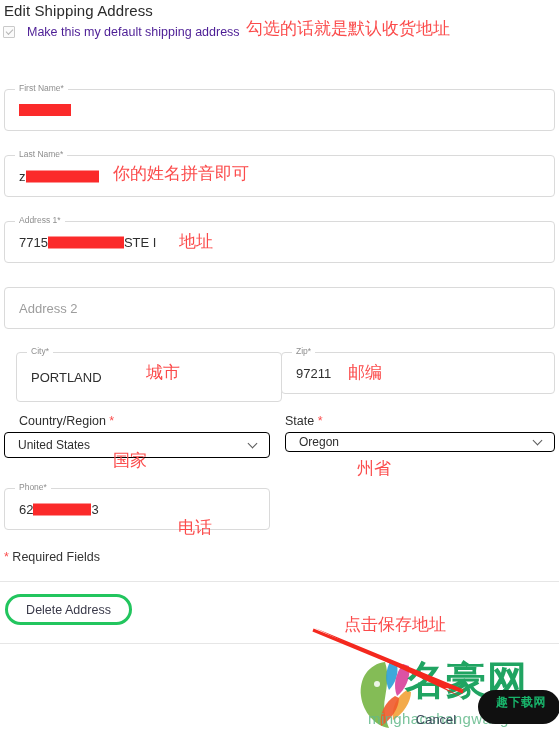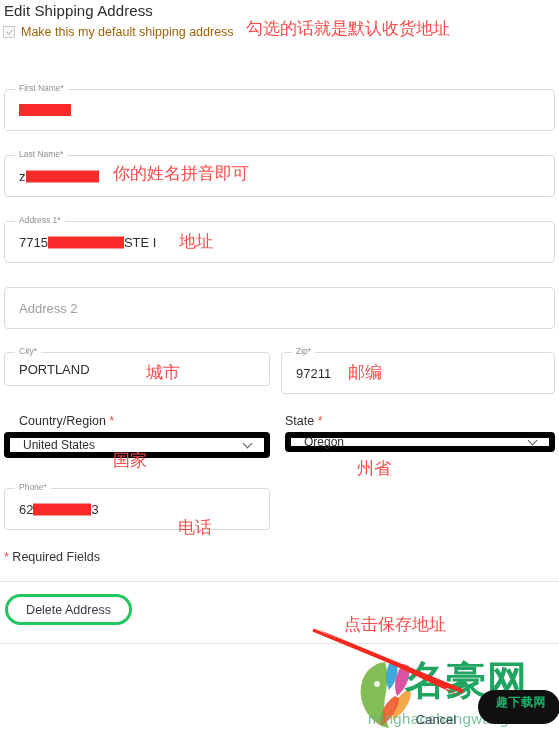--- a/index.html
+++ b/index.html
@@ -57,22 +57,23 @@
     left: 2px;
     top: 2px;
     width: 6px;
     height: 3px;
     border-left: 1.4px solid #b5b5b5;
     border-bottom: 1.4px solid #b5b5b5;
     transform: rotate(-45deg);
   }
   .default-label {
     font-size: 12.5px;
-    color: #a16207;
-    white-space: nowrap;
+    color: #4c1d95;
+    white-space: nowrap;
+    margin-left: 6px;
   }
 
   
   .anno {
     position: absolute;
     color: #fb4b4b;
     font-family: "DejaVu Sans", "Liberation Sans", sans-serif;
     font-size: 17px;
     white-space: nowrap;
     line-height: 1;
@@ -130,21 +131,21 @@
   .sel-label {
     position: absolute;
     font-size: 12.5px;
     color: #2f2f2f;
     white-space: nowrap;
   }
   .sel-label .req { color: #fb4b4b; }
   .select {
     position: absolute;
     box-sizing: border-box;
-    border: 6px solid #000000;
+    border: 1px solid #000000;
     border-radius: 4px;
     background: #ffffff;
     padding-left: 44px;
   }
   .select-value {
     position: absolute;
     left: 13px;
     top: 50%;
     transform: translateY(-50%);
     font-size: 12px;
@@ -346,21 +347,21 @@
         <span> STE I</span>
     </div>
   </div>
 
   <div class="anno" style="left:179px; top:233px;">地址</div>
 
   <div class="field" style="left:4px; top:287px; width:551px; height:42px;">
     <div class="field-placeholder">Address 2</div>
   </div>
 
-  <div class="field" style="left:4px; top:352px; width:266px; height:34px;">
+  <div class="field" style="left:16px; top:352px; width:266px; height:50px;">
     <div class="field-legend">City*</div>
     <div class="field-value">PORTLAND</div>
   </div>
 
   <div class="anno" style="left:106px; top:364px;margin-left:40px;">城市</div>
 
   <div class="field" style="left:281px; top:352px; width:274px; height:42px;">
     <div class="field-legend">Zip*</div>
     <div class="field-value">97211</div>
   </div>

